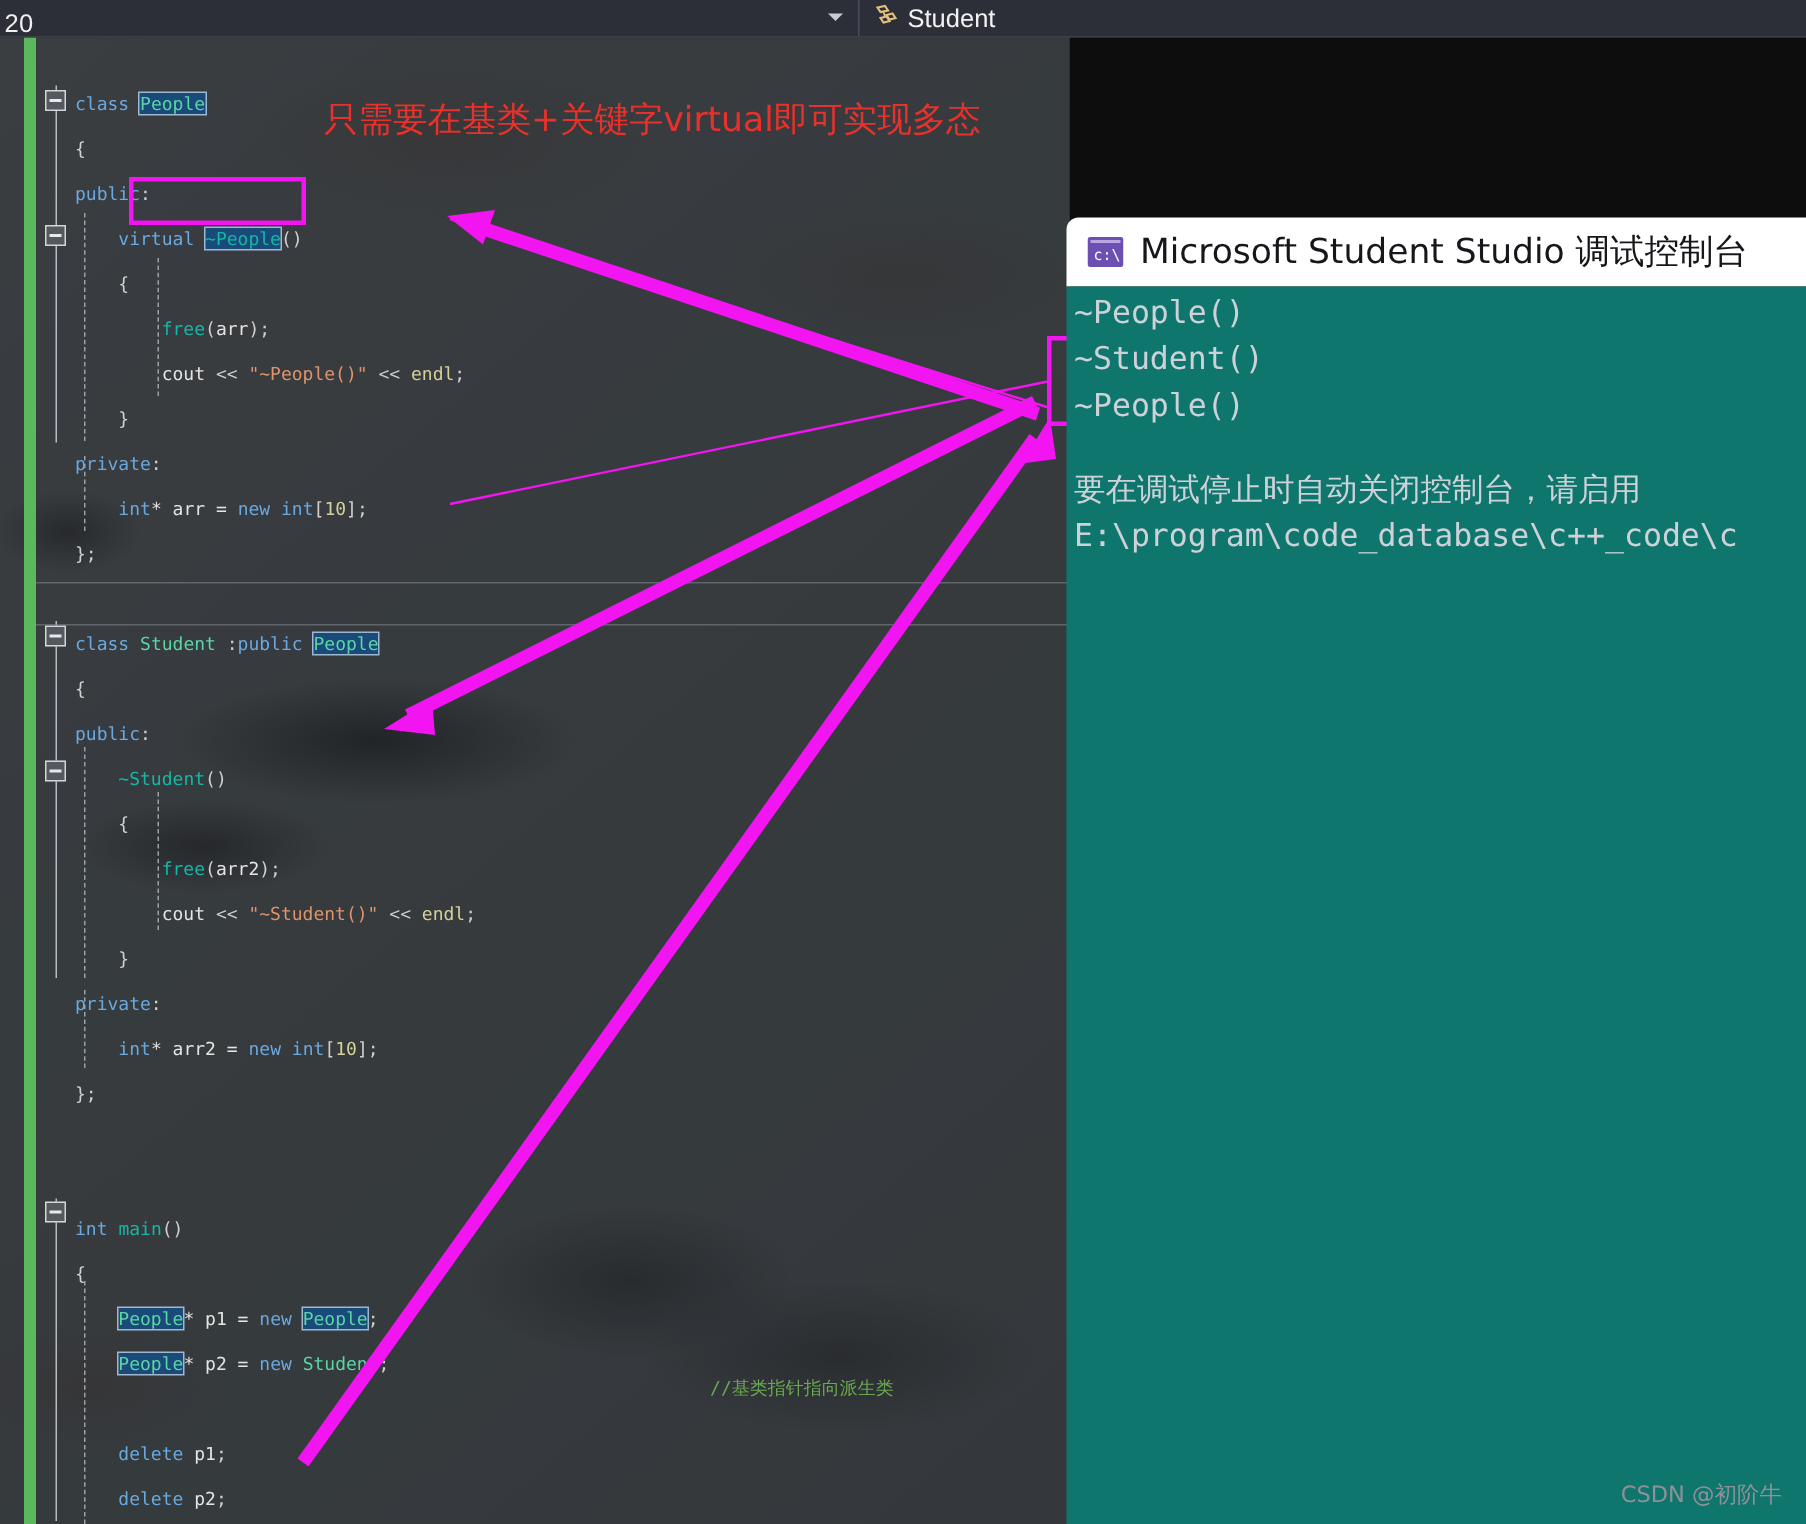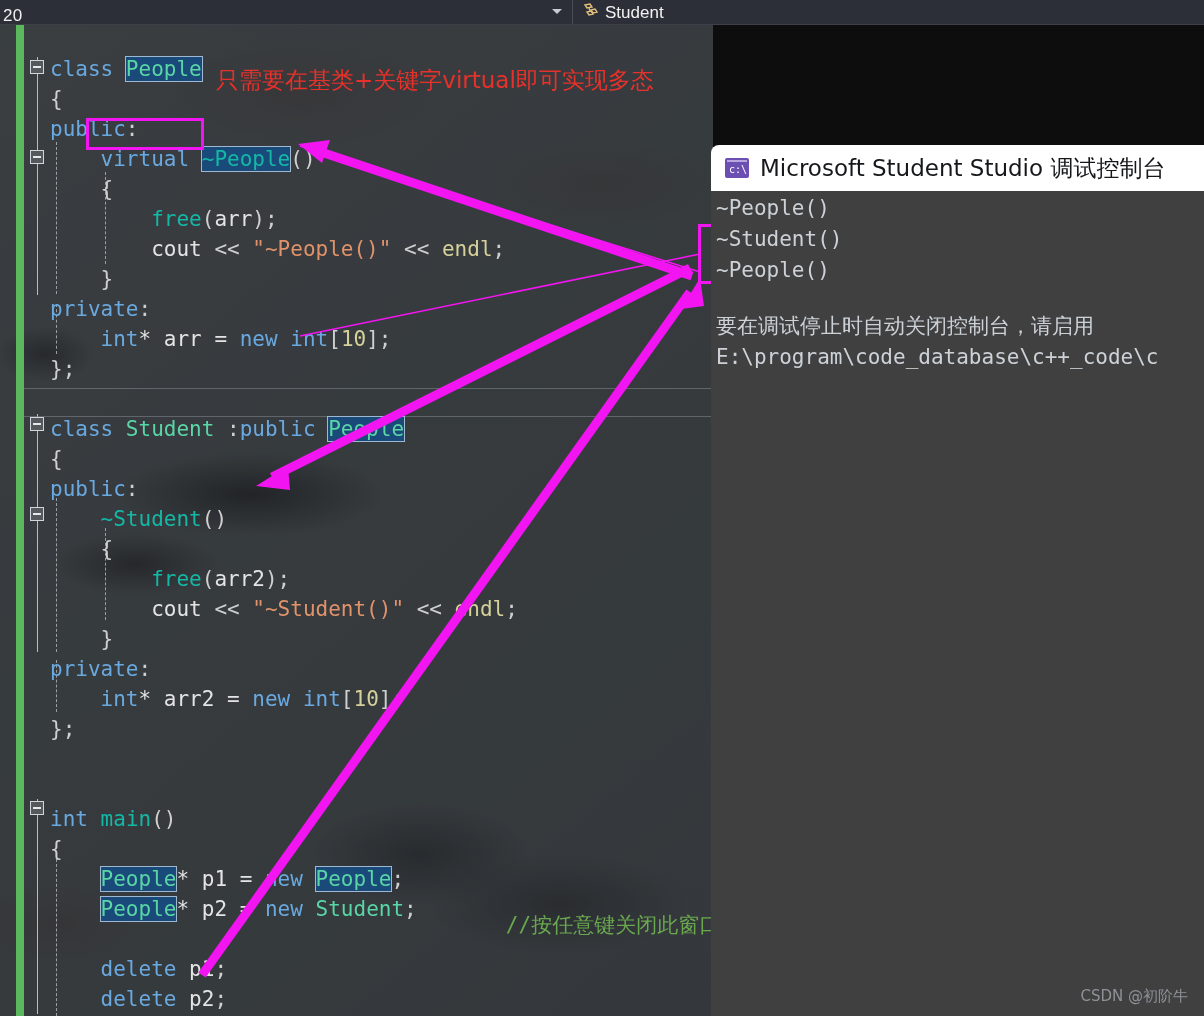--- a/index.html
+++ b/index.html
@@ -100,21 +100,21 @@
   .sep {
     position: absolute; left: 24px; width: 689px; height: 1px;
     background: rgba(130,136,142,.55);
   }
 
   
   .code {
     position: absolute; left: 0; top: 0;
     width: 713px; height: 992px;
     font-family: "DejaVu Sans Mono", monospace;
-    font-size: 21px;
+    font-size: 12px;
     white-space: pre;
   }
   .code .ln {
     position: absolute; left: 0;
     height: 30px; line-height: 30px;
     padding-left: 50px;
   }
   .kw   { color: #6aa9e0; }  
   .type { color: #5ad6a6; }  
   .fn   { color: #14b8a6; }  
@@ -156,21 +156,21 @@
   }
   #console .titlebar .appicon {
     width: 24px; height: 24px; flex: none; margin-right: 11px;
   }
   #console .titlebar .title {
     color: #16171a; font-size: 23px; line-height: 1;
     font-family: "DejaVu Sans", sans-serif;
     white-space: nowrap;
   }
   #console .body {
-    height: 825px; background: #404040;
+    height: 825px; background: #0f766e;
     padding: 2px 0 0 5px;
     box-sizing: border-box;
   }
   #console .cline {
     font-family: "DejaVu Sans Mono", monospace;
     font-size: 21px; line-height: 31px;
     color: #cdd2d8; white-space: pre;
   }
   #console .cline.cn { font-family: "DejaVu Sans", sans-serif; }
   #console .gap { height: 25px; }
@@ -231,21 +231,21 @@
   <div class="foldbox" style="left:30px; top:483px;"></div>
   <div class="foldbox" style="left:30px; top:777px;"></div>
 
   <div class="sep" style="top:364px;"></div>
   <div class="sep" style="top:392px;"></div>
 
   <div class="code" id="code-lines"><div class="ln" style="top: 30px;"><span class="kw">class </span><span class="type hl">People</span></div><div class="ln" style="top: 60px;"><span class="punc">{</span></div><div class="ln" style="top: 90px;"><span class="kw">public</span><span class="punc">:</span></div><div class="ln" style="top: 120px;"><span class="plain">    </span><span class="kw">virtual</span><span class="plain"> </span><span class="fn hl">~People</span><span class="punc">()</span></div><div class="ln" style="top: 150px;"><span class="punc">    {</span></div><div class="ln" style="top: 180px;"><span class="plain">        </span><span class="fn">free</span><span class="punc">(</span><span class="plain">arr</span><span class="punc">);</span></div><div class="ln" style="top: 210px;"><span class="plain">        </span><span class="plain">cout</span><span class="punc"> &lt;&lt; </span><span class="str">"~People()"</span><span class="punc"> &lt;&lt; </span><span class="num">endl</span><span class="punc">;</span></div><div class="ln" style="top: 240px;"><span class="punc">    }</span></div><div class="ln" style="top: 270px;"><span class="kw">private</span><span class="punc">:</span></div><div class="ln" style="top: 300px;"><span class="plain">    </span><span class="kw">int</span><span class="plain">* </span><span class="plain">arr</span><span class="plain"> = </span><span class="kw">new</span><span class="plain"> </span><span class="kw">int</span><span class="punc">[</span><span class="num">10</span><span class="punc">];</span></div><div class="ln" style="top: 330px;"><span class="punc">};</span></div><div class="ln" style="top: 360px;"></div><div class="ln" style="top: 390px;"><span class="kw">class </span><span class="type">Student</span><span class="punc"> :</span><span class="kw">public</span><span class="plain"> </span><span class="type hl">People</span></div><div class="ln" style="top: 420px;"><span class="punc">{</span></div><div class="ln" style="top: 450px;"><span class="kw">public</span><span class="punc">:</span></div><div class="ln" style="top: 480px;"><span class="plain">    </span><span class="fn">~Student</span><span class="punc">()</span></div><div class="ln" style="top: 510px;"><span class="punc">    {</span></div><div class="ln" style="top: 540px;"><span class="plain">        </span><span class="fn">free</span><span class="punc">(</span><span class="plain">arr2</span><span class="punc">);</span></div><div class="ln" style="top: 570px;"><span class="plain">        </span><span class="plain">cout</span><span class="punc"> &lt;&lt; </span><span class="str">"~Student()"</span><span class="punc"> &lt;&lt; </span><span class="num">endl</span><span class="punc">;</span></div><div class="ln" style="top: 600px;"><span class="punc">    }</span></div><div class="ln" style="top: 630px;"><span class="kw">private</span><span class="punc">:</span></div><div class="ln" style="top: 660px;"><span class="plain">    </span><span class="kw">int</span><span class="plain">* </span><span class="plain">arr2</span><span class="plain"> = </span><span class="kw">new</span><span class="plain"> </span><span class="kw">int</span><span class="punc">[</span><span class="num">10</span><span class="punc">];</span></div><div class="ln" style="top: 690px;"><span class="punc">};</span></div><div class="ln" style="top: 720px;"></div><div class="ln" style="top: 750px;"></div><div class="ln" style="top: 780px;"><span class="kw">int</span><span class="plain"> </span><span class="fn">main</span><span class="punc">()</span></div><div class="ln" style="top: 810px;"><span class="punc">{</span></div><div class="ln" style="top: 840px;"><span class="plain">    </span><span class="type hl">People</span><span class="plain">* </span><span class="plain">p1</span><span class="plain"> = </span><span class="kw">new</span><span class="plain"> </span><span class="type hl">People</span><span class="punc">;</span></div><div class="ln" style="top: 870px;"><span class="plain">    </span><span class="type hl">People</span><span class="plain">* </span><span class="plain">p2</span><span class="plain"> = </span><span class="kw">new</span><span class="plain"> </span><span class="type">Student</span><span class="punc">;</span></div><div class="ln" style="top: 900px;"></div><div class="ln" style="top: 930px;"><span class="plain">    </span><span class="kw">delete</span><span class="plain"> </span><span class="plain">p1</span><span class="punc">;</span></div><div class="ln" style="top: 960px;"><span class="plain">    </span><span class="kw">delete</span><span class="plain"> </span><span class="plain">p2</span><span class="punc">;</span></div><div class="ln" style="top: 990px;"></div></div>
 
   <div class="code" style="height:auto">
     <div class="ln" style="top:856px; left:430px; padding-left:0;">
-      <span class="cmt">//按任意键关闭此窗口</span>
+      <span class="cmt">//基类指针指向派生类</span>
     </div>
   </div>
 </div>
 
 <div class="mbox" style="left:86px; top:118px; width:118px; height:32px;"></div>
 <div class="mbox" style="left:698px; top:224px; width:182px; height:60px;"></div>
 
 <div id="red-note">只需要在基类+关键字virtual即可实现多态</div>
 
 <svg id="arrows">

